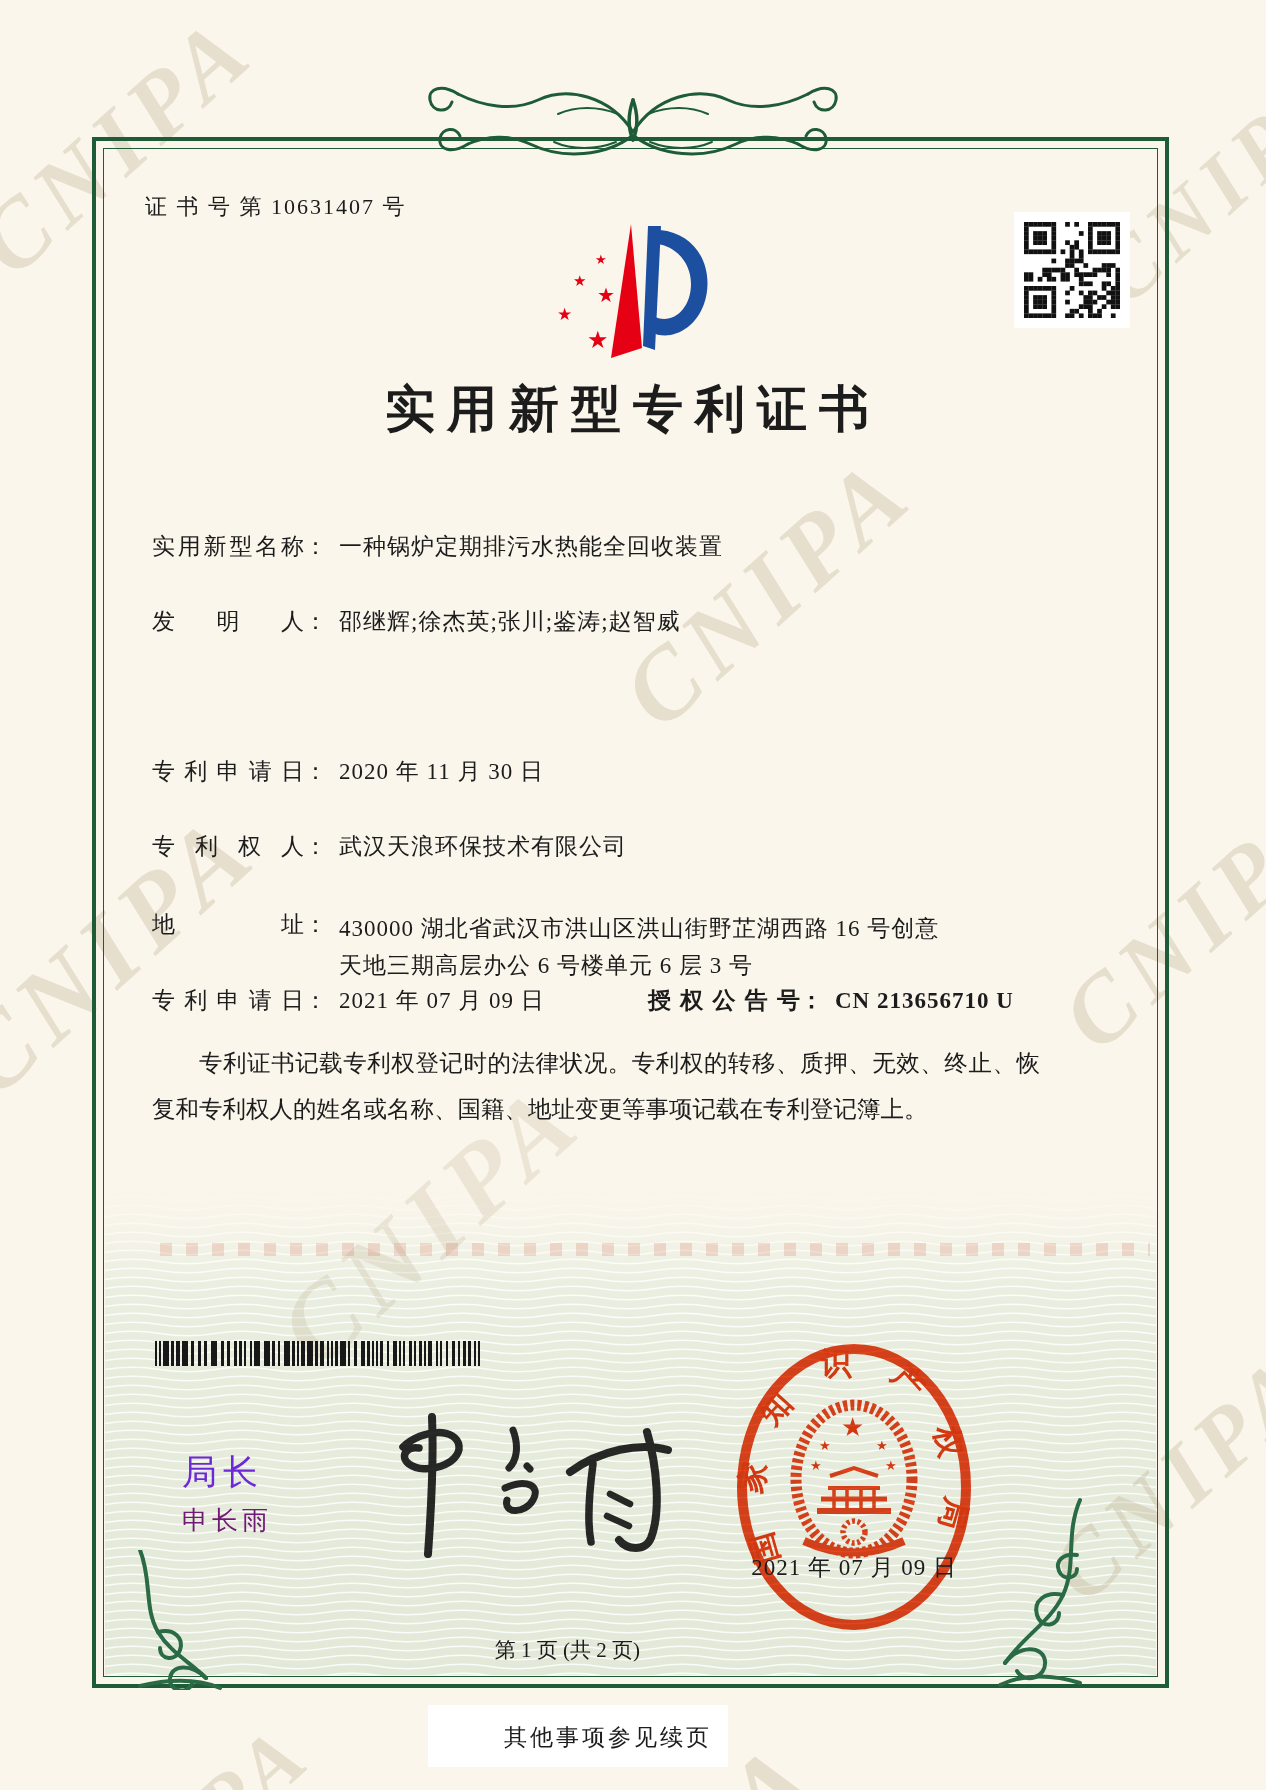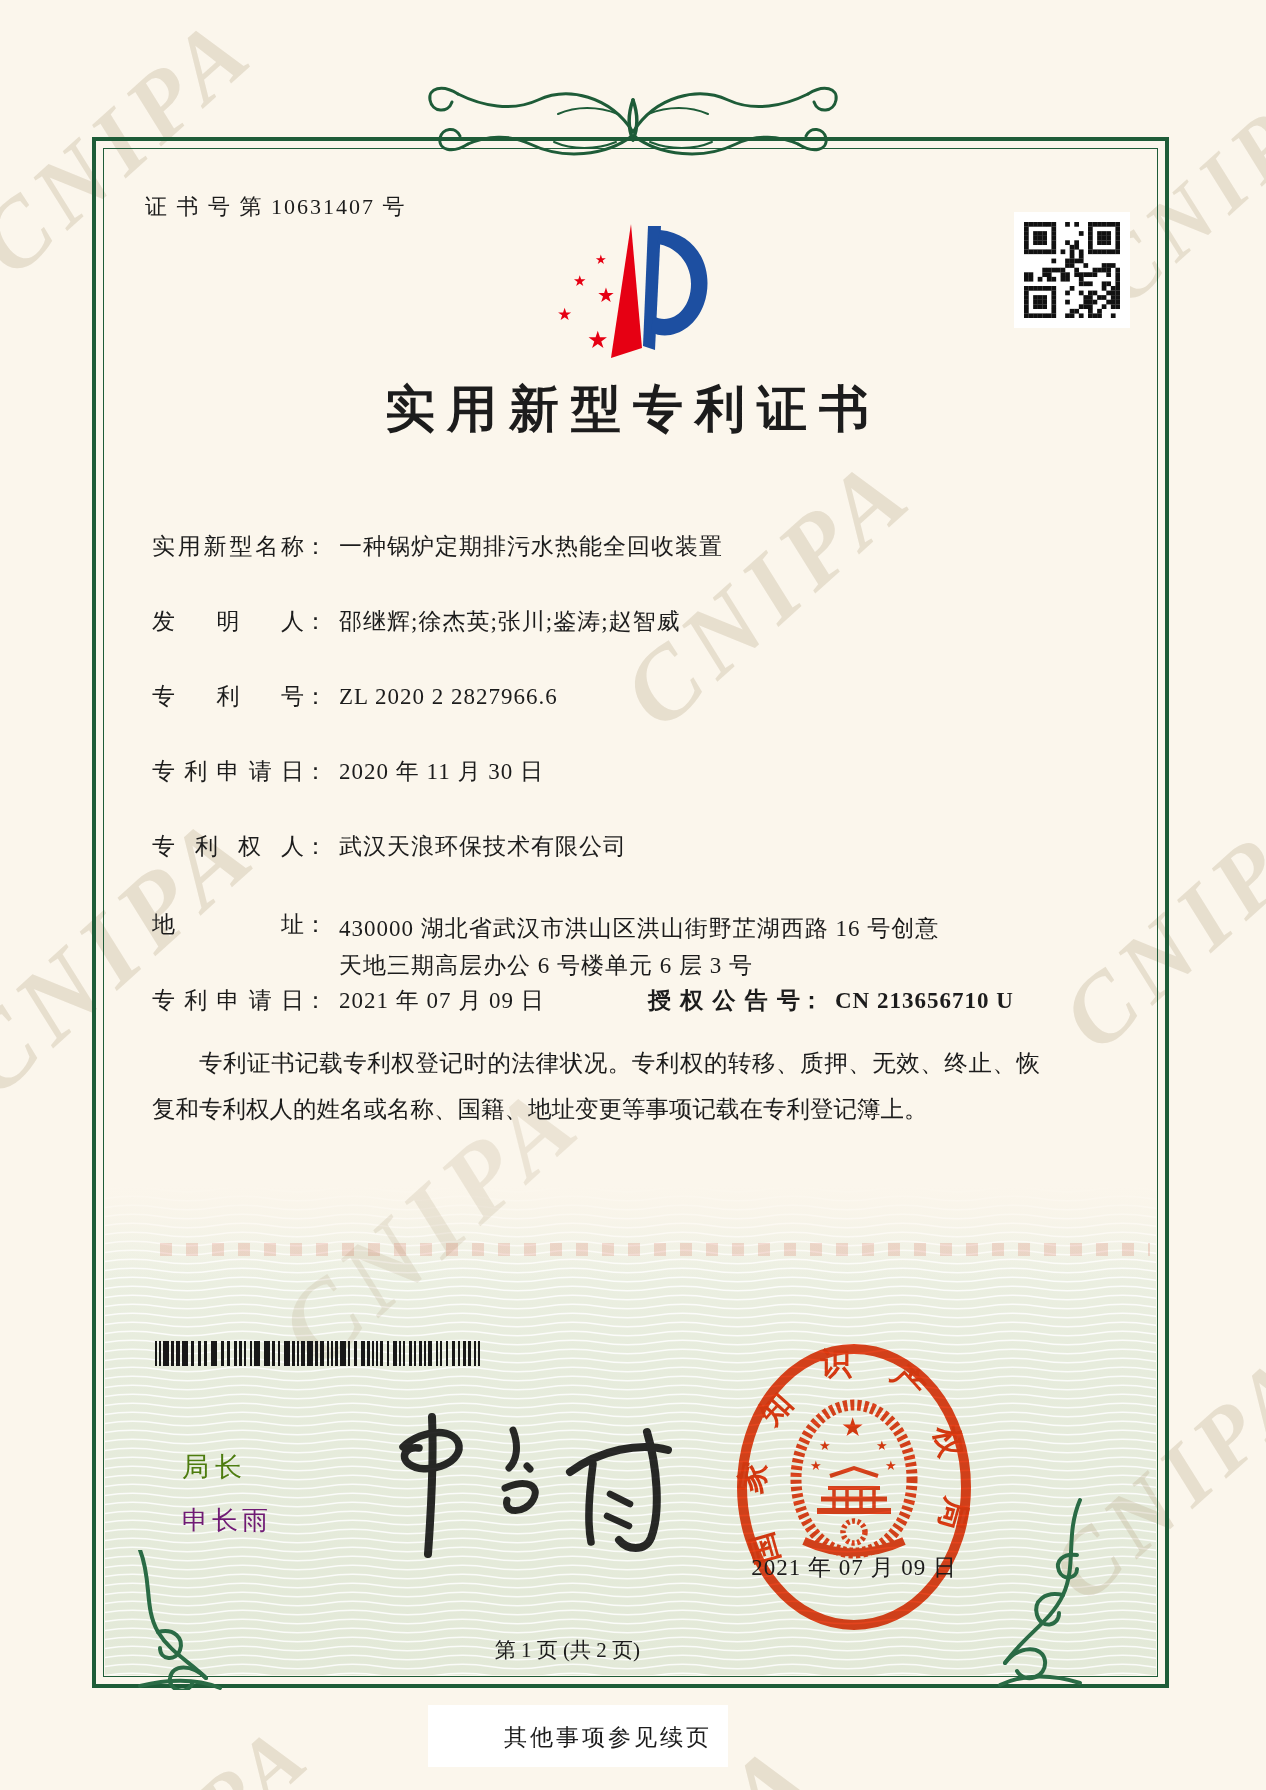--- a/index.html
+++ b/index.html
@@ -43,22 +43,22 @@
   .addr .fvalue{white-space:normal;width:610px;line-height:37px;letter-spacing:1px;}
   .grant2{position:absolute;left:648px;font-size:23px;line-height:30px;z-index:5;white-space:nowrap;font-weight:bold;}
 
   
   .bodytext{position:absolute;left:152px;top:1040px;width:888px;font-size:23.5px;line-height:46px;
       text-align:justify;z-index:5;}
   .bodytext p{margin:0;text-indent:2em;}
 
   
   .barcode{position:absolute;left:155px;top:1341px;z-index:5;}
-  .director-label{position:absolute;left:182px;top:1449px;font-size:27px;letter-spacing:6px;z-index:5;
-      font-family:"Liberation Sans","DejaVu Sans",sans-serif;color:#4d7c0f;text-align:center;}
+  .director-label{position:absolute;left:182px;top:1449px;font-size:35px;letter-spacing:6px;z-index:5;
+      font-family:"Liberation Sans","DejaVu Sans",sans-serif;color:#6d28d9;text-align:center;}
   .director-name{position:absolute;left:182px;top:1503px;font-size:26px;letter-spacing:4px;z-index:5;
       font-family:"Liberation Sans","DejaVu Sans",sans-serif;color:#701a75;}
   .signature{position:absolute;left:385px;top:1402px;z-index:6;mix-blend-mode:multiply;}
   .seal{position:absolute;left:718px;top:1336px;z-index:6;mix-blend-mode:multiply;}
   .sealdate{position:absolute;left:732px;top:1552px;width:244px;text-align:center;font-size:23px;
       letter-spacing:1px;color:#1b1b1b;z-index:7;}
   .pagenum{position:absolute;left:450px;top:1636px;width:190px;text-align:right;font-size:21px;z-index:5;}
   .footer-strip{position:absolute;left:428px;top:1705px;width:300px;height:62px;background:#ffffff;z-index:5;}
   .footer-text{position:absolute;left:428px;top:1722px;width:360px;text-align:center;font-size:23px;
       letter-spacing:3px;z-index:6;}
@@ -348,23 +348,20 @@
   </div>
 
   <div class="title">实用新型专利证书</div>
 
   <div class="field" style="top:532px;">
     <span class="flabel">实用新型名称</span><span class="fcolon">：</span><span class="fvalue">一种锅炉定期排污水热能全回收装置</span>
   </div>
   <div class="field" style="top:607px;">
     <span class="flabel">发明人</span><span class="fcolon">：</span><span class="fvalue">邵继辉;徐杰英;张川;鉴涛;赵智威</span>
   </div>
-  <div class="field" style="top:682px;">
-    <span class="flabel">专利号</span><span class="fcolon">：</span><span class="fvalue">ZL 2020 2 2827966.6</span>
-  </div>
   <div class="field" style="top:757px;">
     <span class="flabel">专利申请日</span><span class="fcolon">：</span><span class="fvalue">2020 年 11 月 30 日</span>
   </div>
   <div class="field" style="top:832px;">
     <span class="flabel">专利权人</span><span class="fcolon">：</span><span class="fvalue">武汉天浪环保技术有限公司</span>
   </div>
   <div class="field addr" style="top:910px;">
     <span class="flabel">地址</span><span class="fcolon">：</span><span class="fvalue"><span>430000 湖北省武汉市洪山区洪山街野芷湖西路 16 号创意</span><br><span>天地三期高层办公 6 号楼单元 6 层 3 号</span></span>
   </div>
   <div class="field" style="top:986px;">

